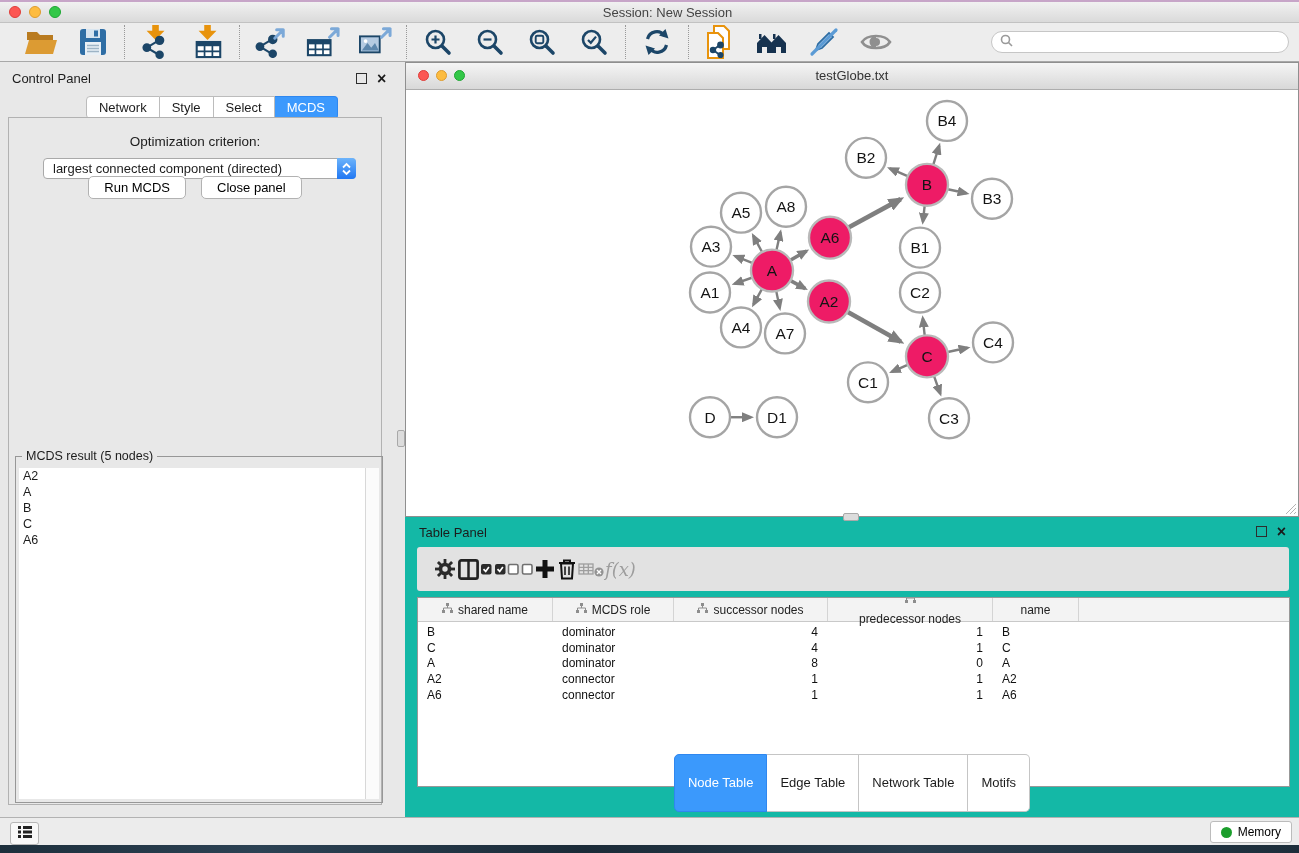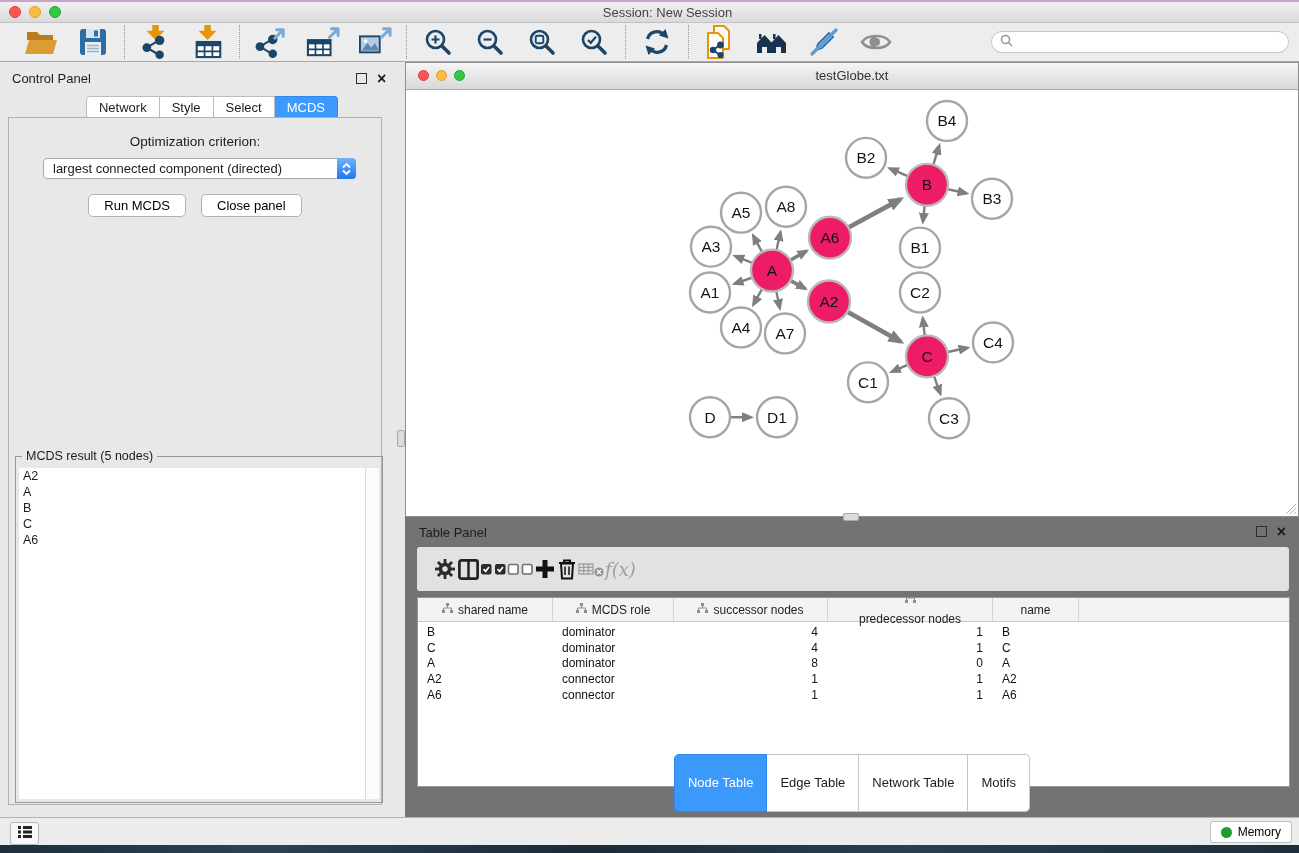--- a/index.html
+++ b/index.html
@@ -37,21 +37,21 @@
   .cp-tab:last-child{border-radius:0 4px 4px 0;}
   .cp-tab.sel{background:#3c99fd;border-color:#2f87ef;color:#fff;}
   .cp-body{position:absolute;left:8px;top:117px;width:374px;height:688px;border:1px solid #b2b2b2;
            background:#e8e8e8;box-sizing:border-box;}
   .cp-opt-label{position:absolute;top:16px;left:0;right:0;text-align:center;font-size:13.5px;}
   .cp-select{position:absolute;left:34px;top:40px;width:313px;height:21px;background:#fff;
              border:1px solid #a9a9a9;border-radius:4px;font-size:13px;line-height:20px;
              padding-left:9px;box-sizing:border-box;}
   .cp-stepper{position:absolute;right:-1px;top:-1px;width:19px;height:21px;border-radius:0 4px 4px 0;
               background:linear-gradient(#6db4fb,#2077f3);display:flex;align-items:center;justify-content:center;}
-  .cp-buttons{position:absolute;top:76px;left:0;right:0;display:flex;justify-content:center;gap:15px;}
+  .cp-buttons{position:absolute;top:58px;left:0;right:0;display:flex;justify-content:center;gap:15px;}
   .cp-btn{height:23px;padding:0 15px;background:#fff;border:1px solid #b2b2b2;border-radius:5px;
           font-size:13px;font-family:inherit;}
   .result-box{position:absolute;left:6px;top:338px;width:366px;height:345px;border:1px solid #979797;}
   .result-legend{position:absolute;top:-8px;left:6px;background:#e8e8e8;padding:0 4px;font-size:12.5px;}
   .result-list{position:absolute;left:3px;right:3px;top:11px;bottom:3px;background:#fff;overflow:hidden;}
   .result-item{font-size:12.5px;line-height:16px;padding-left:4px;}
   .result-scroll{position:absolute;right:0;top:0;bottom:0;width:13px;background:#fbfbfb;border-left:1px solid #d8d8d8;}
   
   .net-window{position:absolute;left:405px;top:62px;width:894px;height:455px;border:1px solid #8f8f8f;
               background:#fff;box-sizing:border-box;}
@@ -61,21 +61,21 @@
   .net-traffic .light{width:11px;height:11px;}
   .net-title{position:absolute;left:0;right:0;top:5px;text-align:center;font-size:13px;color:#333;}
   .net-canvas{position:absolute;left:0;right:0;top:27px;bottom:0;}
   .net-canvas svg{display:block;width:100%;height:100%;}
   .net-grip{position:absolute;right:1px;bottom:1px;}
   .v-handle{position:absolute;left:397px;top:430px;width:8px;height:17px;background:#dcdcdc;
             border:1px solid #a9a9a9;border-radius:2px;box-sizing:border-box;}
   .h-handle{position:absolute;left:843px;top:513px;width:16px;height:8px;background:#dcdcdc;
             border:1px solid #a9a9a9;border-radius:2px;box-sizing:border-box;z-index:6;}
   
-  .table-panel{position:absolute;left:405px;top:517px;width:894px;height:301px;background:#737373;}
+  .table-panel{position:absolute;left:405px;top:517px;width:894px;height:301px;background:#14b8a6;}
   .tp-title{position:absolute;left:14px;top:8px;font-size:13px;}
   .tp-winbtns{position:absolute;right:13px;top:9px;}
   .tp-toolbar{position:absolute;left:12px;right:10px;top:30px;height:44px;background:#e2e2e2;
               border-radius:3px;display:flex;align-items:center;padding:0 16px;box-sizing:border-box;}
   .tp-icon{display:flex;align-items:center;justify-content:center;}
   .tp-icon .fx{font-family:"DejaVu Serif","Liberation Serif",serif;font-style:italic;font-size:18px;color:#9a9a9a;}
   .tp-table{position:absolute;left:12px;right:9px;top:80px;bottom:31px;background:#fff;
             border:1px solid #989898;box-sizing:border-box;overflow:hidden;}
   .tbl-header{display:flex;height:23px;background:#f3f3f3;border-bottom:1px solid #c9c9c9;}
   .tbl-hcell{display:flex;align-items:center;justify-content:center;gap:5px;font-size:12px;color:#222;

